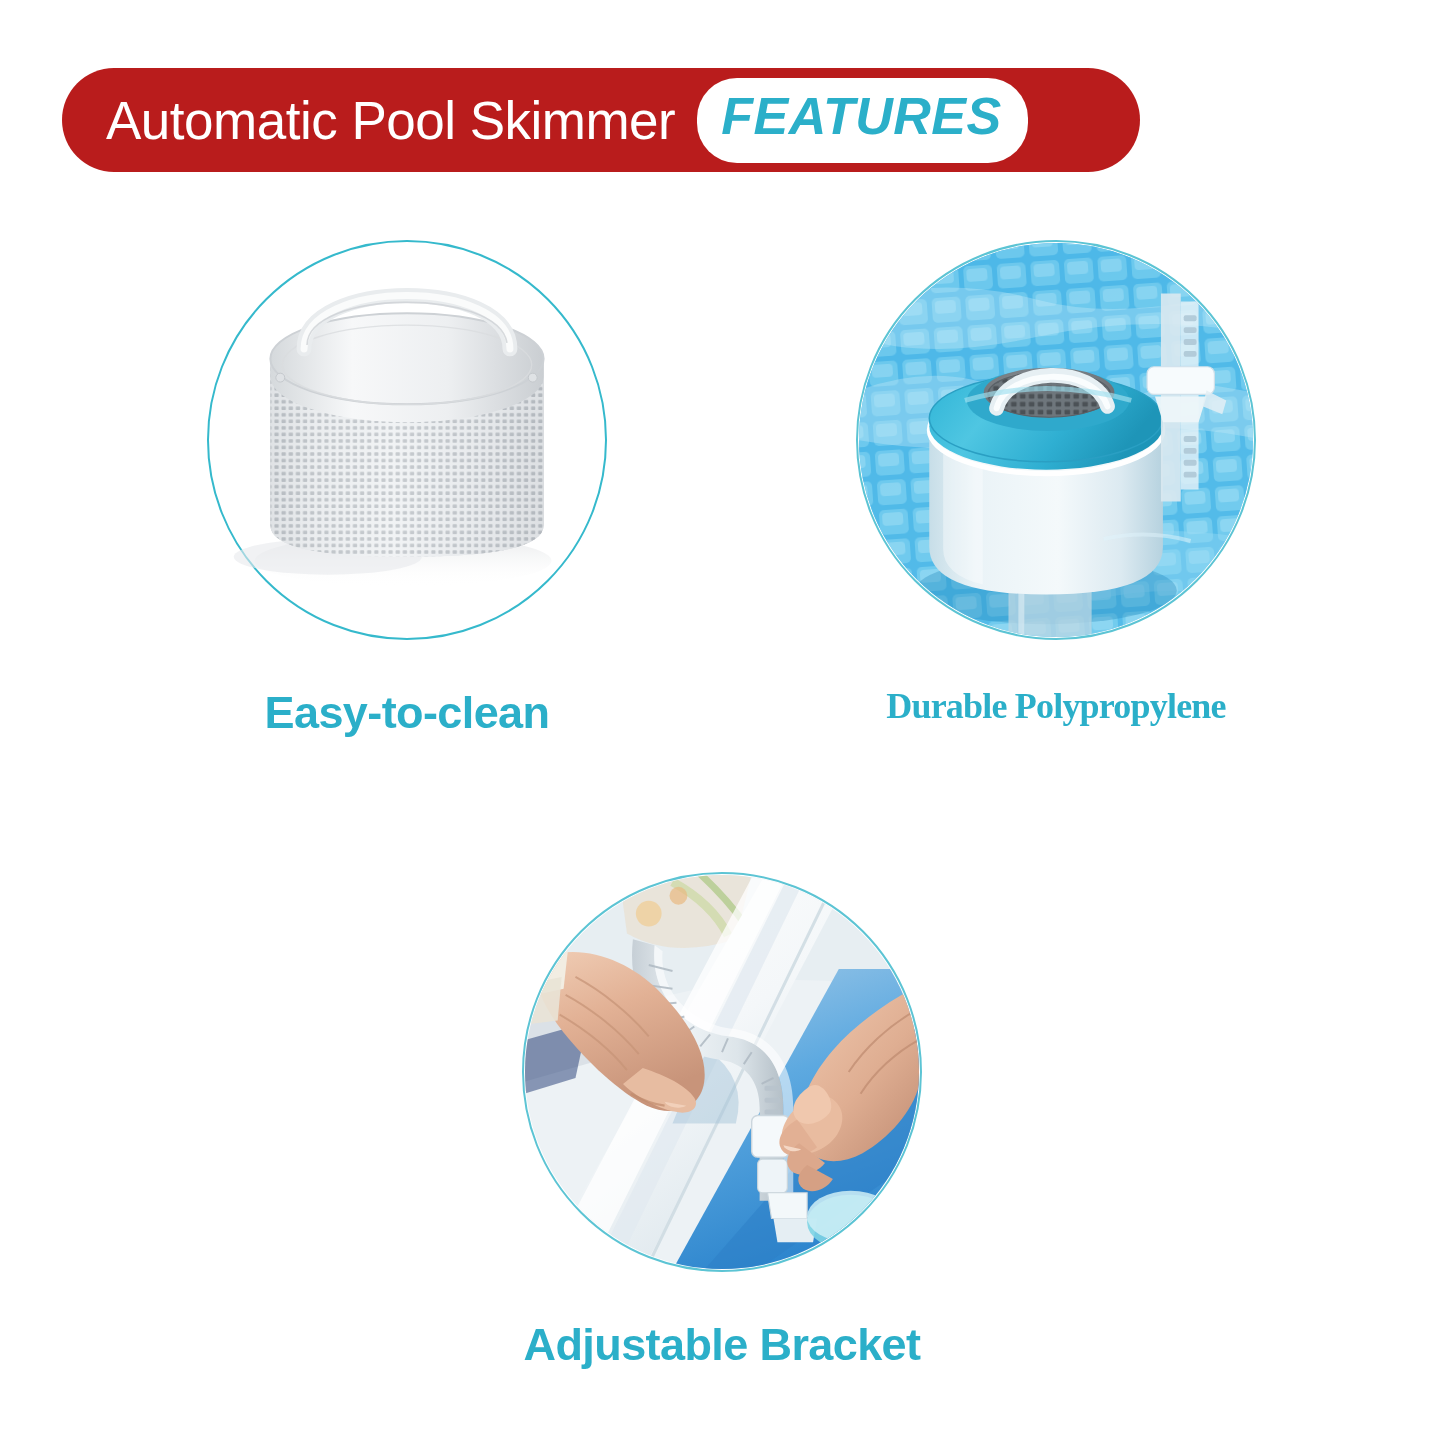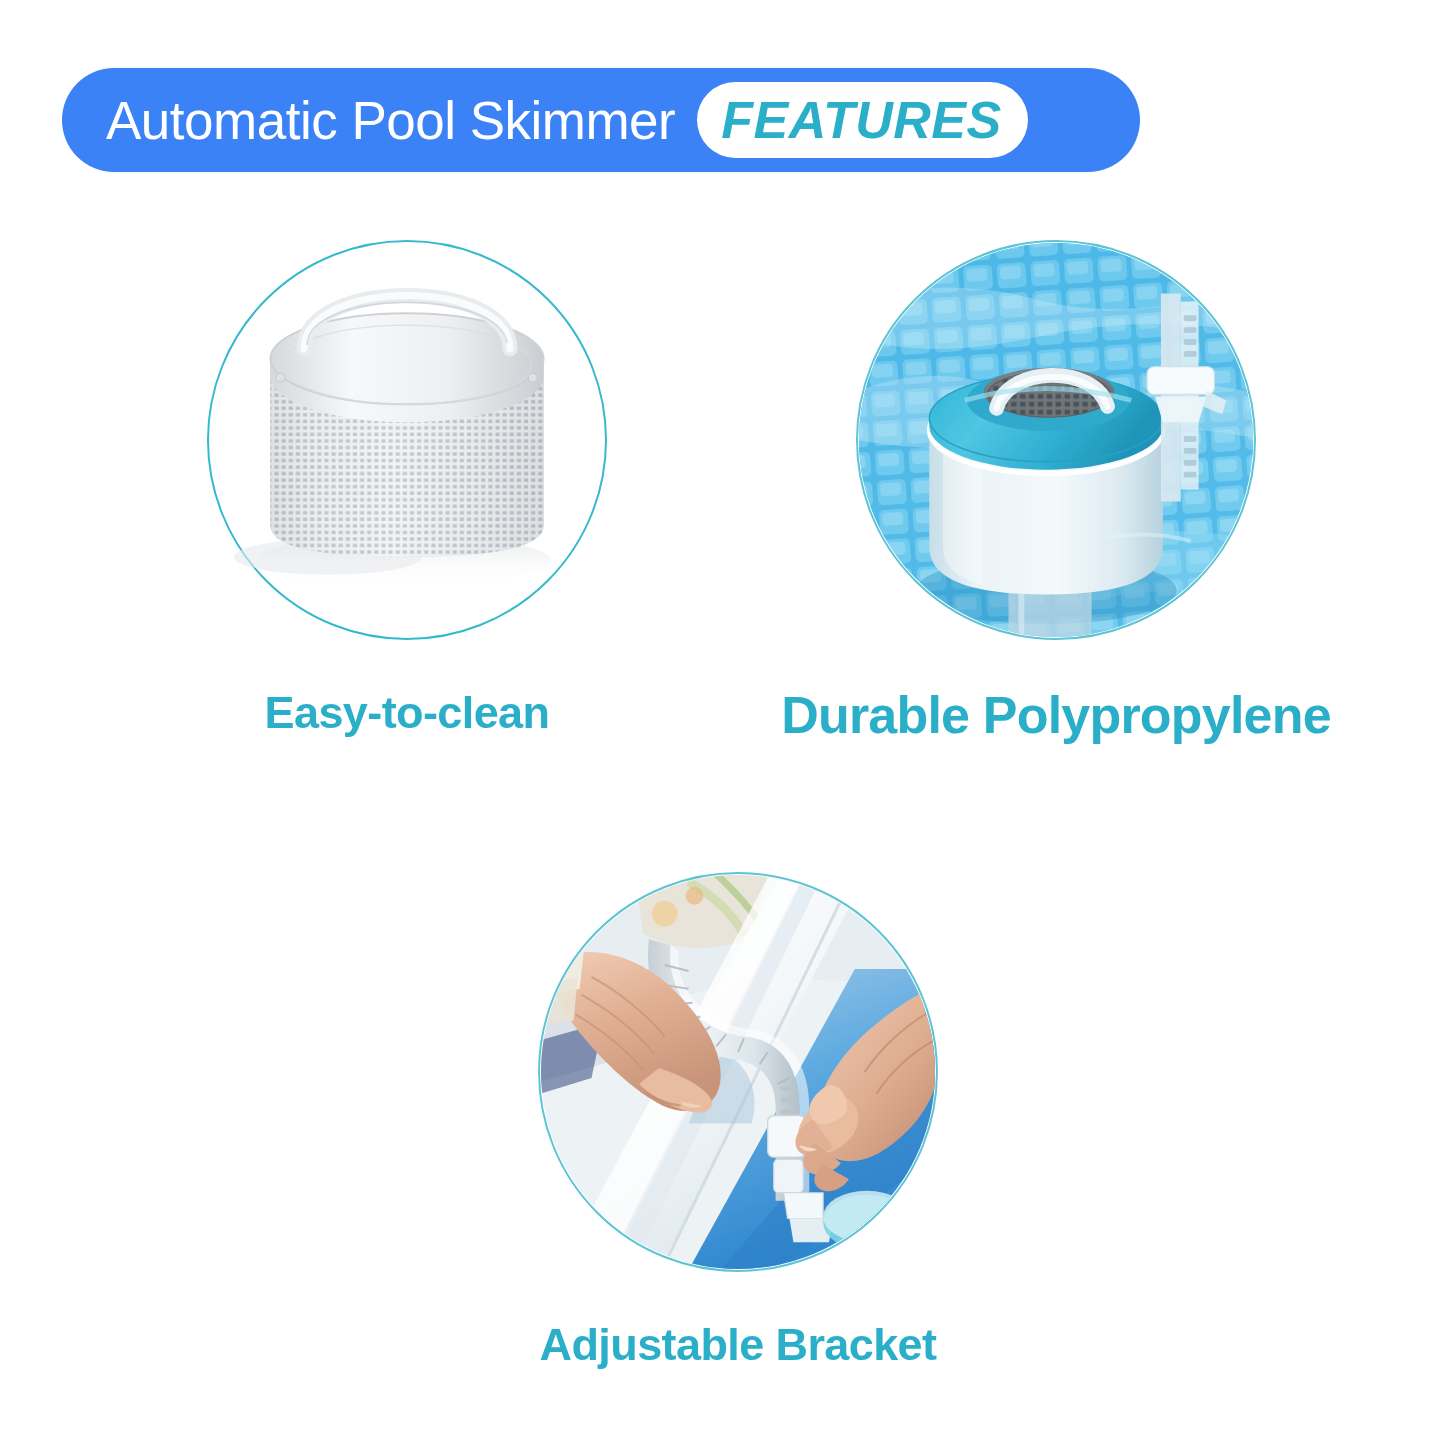--- a/index.html
+++ b/index.html
@@ -17,41 +17,41 @@
     -webkit-font-smoothing: antialiased;
   }
 
   
   .header-banner {
     position: absolute;
     left: 62px;
     top: 68px;
     width: 1078px;
     height: 104px;
-    background: #3b82f6;
+    background: #b91c1c;
     border-radius: 52px;
     display: flex;
     align-items: center;
     padding-left: 44px;
     box-sizing: border-box;
   }
   .header-title {
     color: #ffffff;
     font-size: 53px;
     font-weight: 400;
     letter-spacing: -0.5px;
     white-space: nowrap;
     line-height: 1;
   }
   .features-badge {
     margin-left: 22px;
     background: #ffffff;
     border-radius: 40px;
     height: 76px;
-    padding: 0 26px 0 24px;
+    padding: 0 26px 9px 24px;
     display: flex;
     align-items: center;
     justify-content: center;
   }
   .features-badge-text {
     color: #2BAFC9;
     font-size: 52px;
     font-weight: 700;
     font-style: italic;
     letter-spacing: 0.5px;
@@ -61,21 +61,21 @@
 
   
   .feature {
     position: absolute;
     display: flex;
     flex-direction: column;
     align-items: center;
   }
   .feature-1 { left: 107px;  top: 240px; width: 600px; }
   .feature-2 { left: 756px;  top: 240px; width: 600px; }
-  .feature-3 { left: 438px;  top: 872px; width: 600px; }
+  .feature-3 { left: 422px;  top: 872px; width: 600px; }
 
   .circle-media {
     width: 400px;
     height: 400px;
     border-radius: 50%;
     position: relative;
     overflow: hidden;
   }
   
   .circle-media.ringed {
@@ -94,22 +94,22 @@
     color: #2BAFC9;
     font-weight: 700;
     line-height: 1.12;
   }
   .caption.style-helv {
     font-family: "Liberation Sans", sans-serif;
     font-size: 45px;
     letter-spacing: -0.6px;
   }
   .caption.style-geo {
-    font-family: Liberation Sans, sans-serif;
-    font-size: 52px;
+    font-family: Liberation Serif, serif;
+    font-size: 36px;
     letter-spacing: -0.8px;
     line-height: 1.05;
   }
   .caption-line { display: block; white-space: nowrap; }
 
   
   .art { display: block; width: 100%; height: 100%; }
 </style>
 </head>
 <body>

